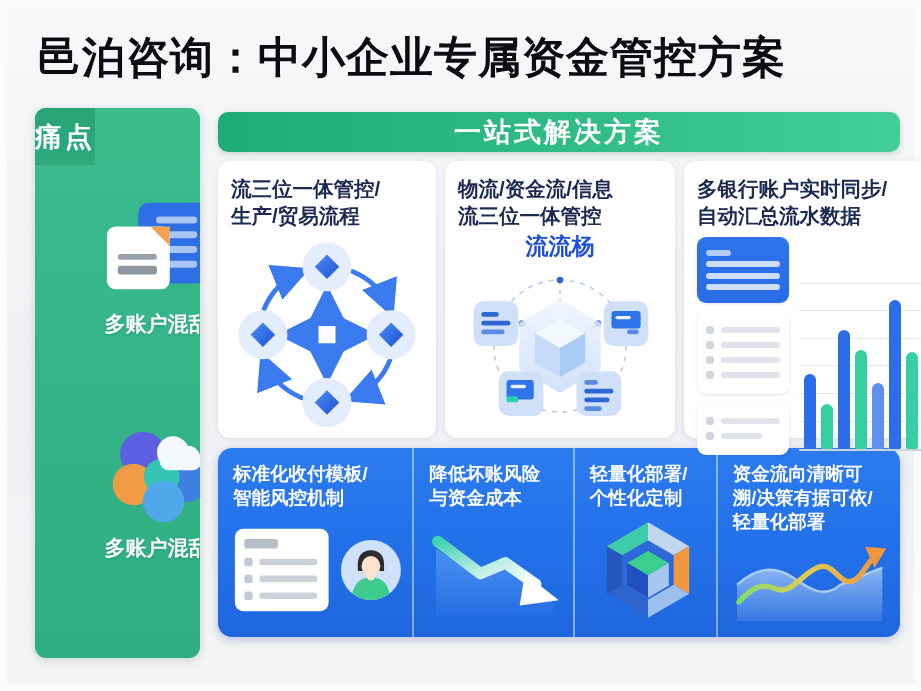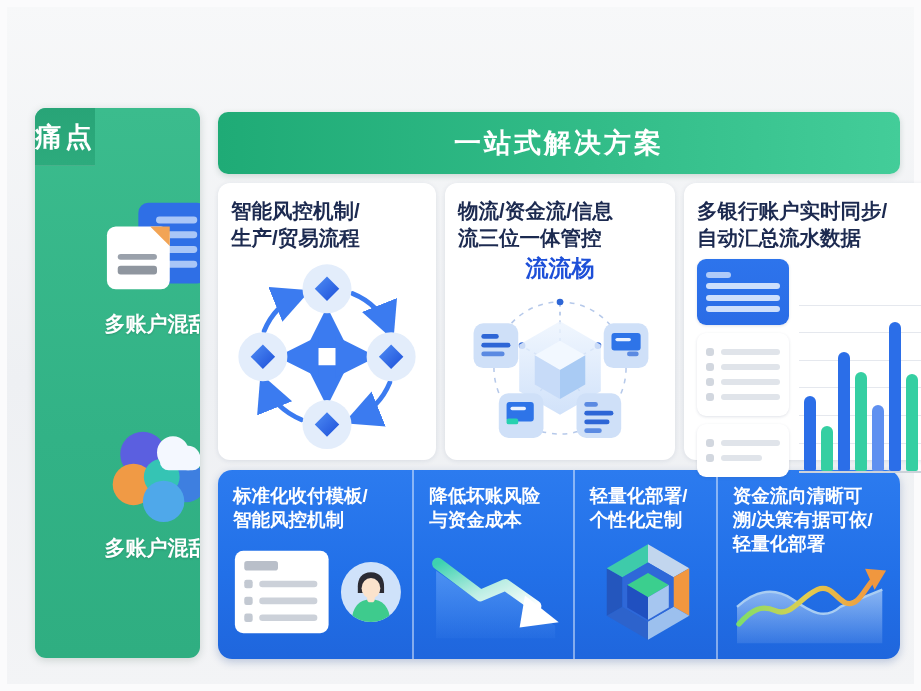--- a/index.html
+++ b/index.html
@@ -32,21 +32,21 @@
   .sidebar-body{
     flex:1; display:flex; flex-direction:column; 
     justify-content:space-evenly; padding:4px 8px 8px;
   }
   .pain-item{ display:flex; flex-direction:column; align-items:center; gap:6px; }
   .pain-label{ color:#fff; font-size:21px; font-weight:700; text-shadow:0 1px 2px rgba(0,40,25,.2); }
 
   
   .main{ position:absolute; left:211px; top:105px; width:682px; }
   .solution-header{
-    height:62px; border-radius:10px; display:flex; align-items:center; justify-content:center;
+    height:40px; border-radius:10px; display:flex; align-items:center; justify-content:center;
     background:linear-gradient(90deg,#1fab76 0%,#32bc88 55%,#43cd99 100%);
     color:#fff; font-size:27px; font-weight:700; letter-spacing:3px;
     box-shadow:0 2px 6px rgba(20,80,55,.18);
   }
 
   .cards{ display:flex; gap:9px; margin-top:9px; }
   .card{
     flex:1; height:277px; background:#fff; border-radius:12px;
     box-shadow:0 1px 5px rgba(30,50,90,.1); padding:14px 13px 8px;
     display:flex; flex-direction:column; position:relative;
@@ -83,20 +83,21 @@
   .bsec + .bsec{ border-left:2px solid rgba(255,255,255,.45); }
   .bsec-1{ width:28.5%; } .bsec-2{ width:23.5%; } .bsec-3{ width:21%; } .bsec-4{ width:27%; }
   .bsec-title div{ color:#fff; font-size:18.5px; font-weight:800; line-height:1.3; white-space:nowrap; }
   .bsec-art{ flex:1; display:flex; align-items:center; justify-content:center; gap:10px; }
 </style>
 </head>
 <body>
 
 <div class="page">
 
+  <div class="page-title">邑泊咨询：中小企业专属资金管控方案</div>
 
   <div class="sidebar">
     <div class="sidebar-header">痛点</div>
     <div class="sidebar-body">
 
       <div class="pain-item">
         <span>
           <svg width="108" height="100" viewBox="0 0 110 100">
             <rect x="36" y="2" width="70" height="82" rx="10" fill="#2f6fe6"></rect>
             <rect x="54" y="16" width="42" height="7" rx="3.5" fill="#a9c6f7"></rect>
@@ -135,21 +136,21 @@
   </div>
 
   <div class="main">
 
     <div class="solution-header">一站式解决方案</div>
 
     <div class="cards">
 
       <div class="card">
         <div class="card-title">
-          <div>智能风控机制/</div>
+          <div>流三位一体管控/</div>
           <div>生产/贸易流程</div>
         </div>
         <div class="card-art">
           <svg width="192" height="198" viewBox="0 0 200 210">
             <defs>
               <linearGradient id="dg" x1="0" y1="0" x2="1" y2="1">
                 <stop offset="0" stop-color="#4f8df5"></stop>
                   <stop offset="1" stop-color="#1d4fd8"></stop>
               </linearGradient>
               <marker id="arw" markerWidth="9" markerHeight="9" refX="6" refY="4" orient="auto">

